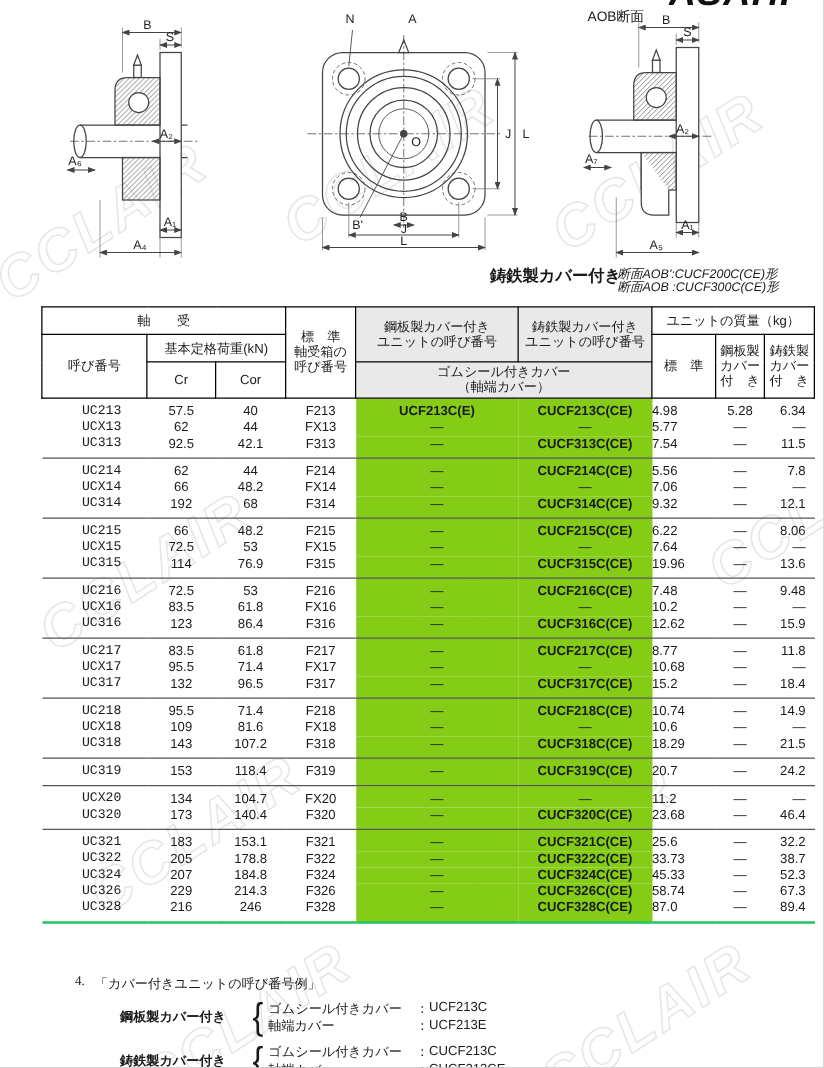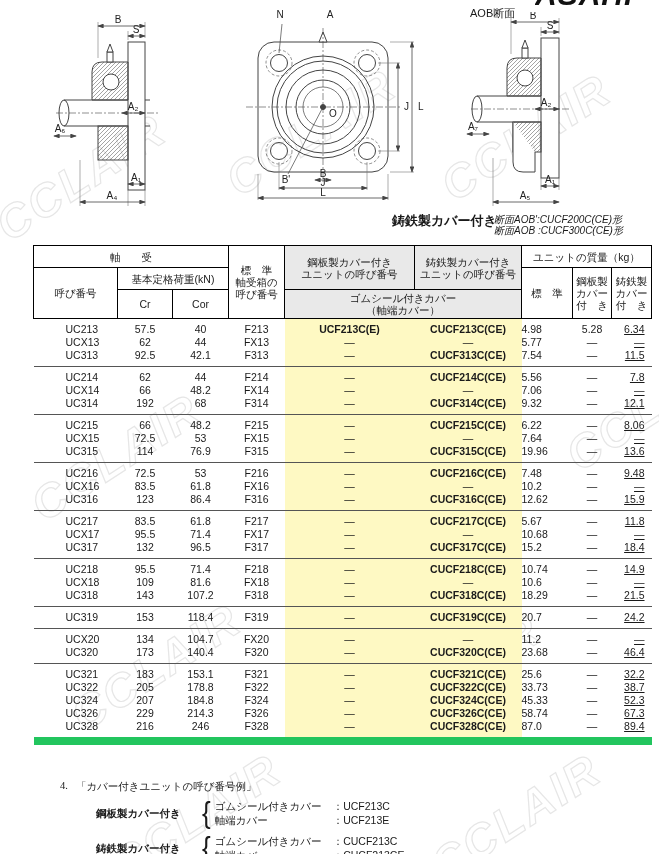--- a/index.html
+++ b/index.html
@@ -17,31 +17,31 @@
         font-style:italic; letter-spacing:1px; color:#111; font-family:"Liberation Sans",sans-serif; }
   
   .drawing { position:absolute; z-index:1; }
   svg text { font-family:"Liberation Sans",sans-serif; font-size:10px; fill:#222; }
   .cap-title { position:absolute; left:392px; top:212px; font-size:13px; font-weight:bold; z-index:1;}
   .cap-lines { position:absolute; left:494px; top:214px; font-size:10px; line-height:11px; z-index:1;font-style:italic;}
   .aob-label { position:absolute; left:470px; top:6px; font-size:11px; z-index:1; }
   
   .spec-table { position:absolute; left:33px; top:245px; width:618px; z-index:1;
       border-collapse:collapse; table-layout:fixed; font-size:10.5px;
-      border-bottom:8px solid #22c55e; }
+      border-bottom:2px solid #22c55e; }
   .spec-table thead th { border:1px solid #000; font-weight:normal; font-size:10.5px;
       line-height:12px; padding:1px 0; background:#fff; }
   .spec-table thead th.gray { background:#e9e9e9; }
   .spec-table td { height:13px; line-height:13px; padding:0; text-align:center;
       white-space:nowrap; overflow:visible; }
-  .spec-table td.c0 { text-align:left; padding-left:32px; }
-  .spec-table td.c4, .spec-table td.c5 { background:#fef9c3; }
+  .spec-table td.c0 { text-align:left; padding-left:32px;font-family:Liberation Mono, monospace; }
+  .spec-table td.c4, .spec-table td.c5 { background:#84cc16; }
   .spec-table td.b { font-weight:bold; }
   .spec-table td.c6 { text-align:left; padding-right:13px; }
-  .spec-table td.c8 { text-align:right; padding-right:7px;text-decoration:underline; }
+  .spec-table td.c8 { text-align:right; padding-right:7px; }
   .spec-table tbody tr:first-child td { padding-top:4px; }
   .spec-table tbody tr:last-child td { padding-bottom:4px; }
   .spec-table tbody.group + tbody.group { border-top:1px solid #555; }
   
   .footnote { position:absolute; left:60px; top:780px; z-index:1; font-size:10.5px; }
   .fn-head { display:flex; gap:8px; font-family:"Liberation Serif",serif; }
   .fn-row { display:flex; align-items:center; margin:4px 0 0 36px; }
   .fn-label { width:102px; font-weight:bold; font-size:10.5px; }
   .fn-brace { font-size:26px; font-weight:300; margin:0 4px; transform:scaleY(1.15); }
   .fn-item { display:flex; }
@@ -425,21 +425,21 @@
         </tr>
       </tbody>
       <tbody class="group">
         <tr>
           <td class="c0">UC217</td>
           <td class="c1">83.5</td>
           <td class="c2">61.8</td>
           <td class="c3">F217</td>
           <td class="c4">—</td>
           <td class="c5 b">CUCF217C(CE)</td>
-          <td class="c6">5.67</td>
+          <td class="c6">8.77</td>
           <td class="c7">—</td>
           <td class="c8">11.8</td>
         </tr>
         <tr>
           <td class="c0">UCX17</td>
           <td class="c1">95.5</td>
           <td class="c2">71.4</td>
           <td class="c3">FX17</td>
           <td class="c4">—</td>
           <td class="c5">—</td>

